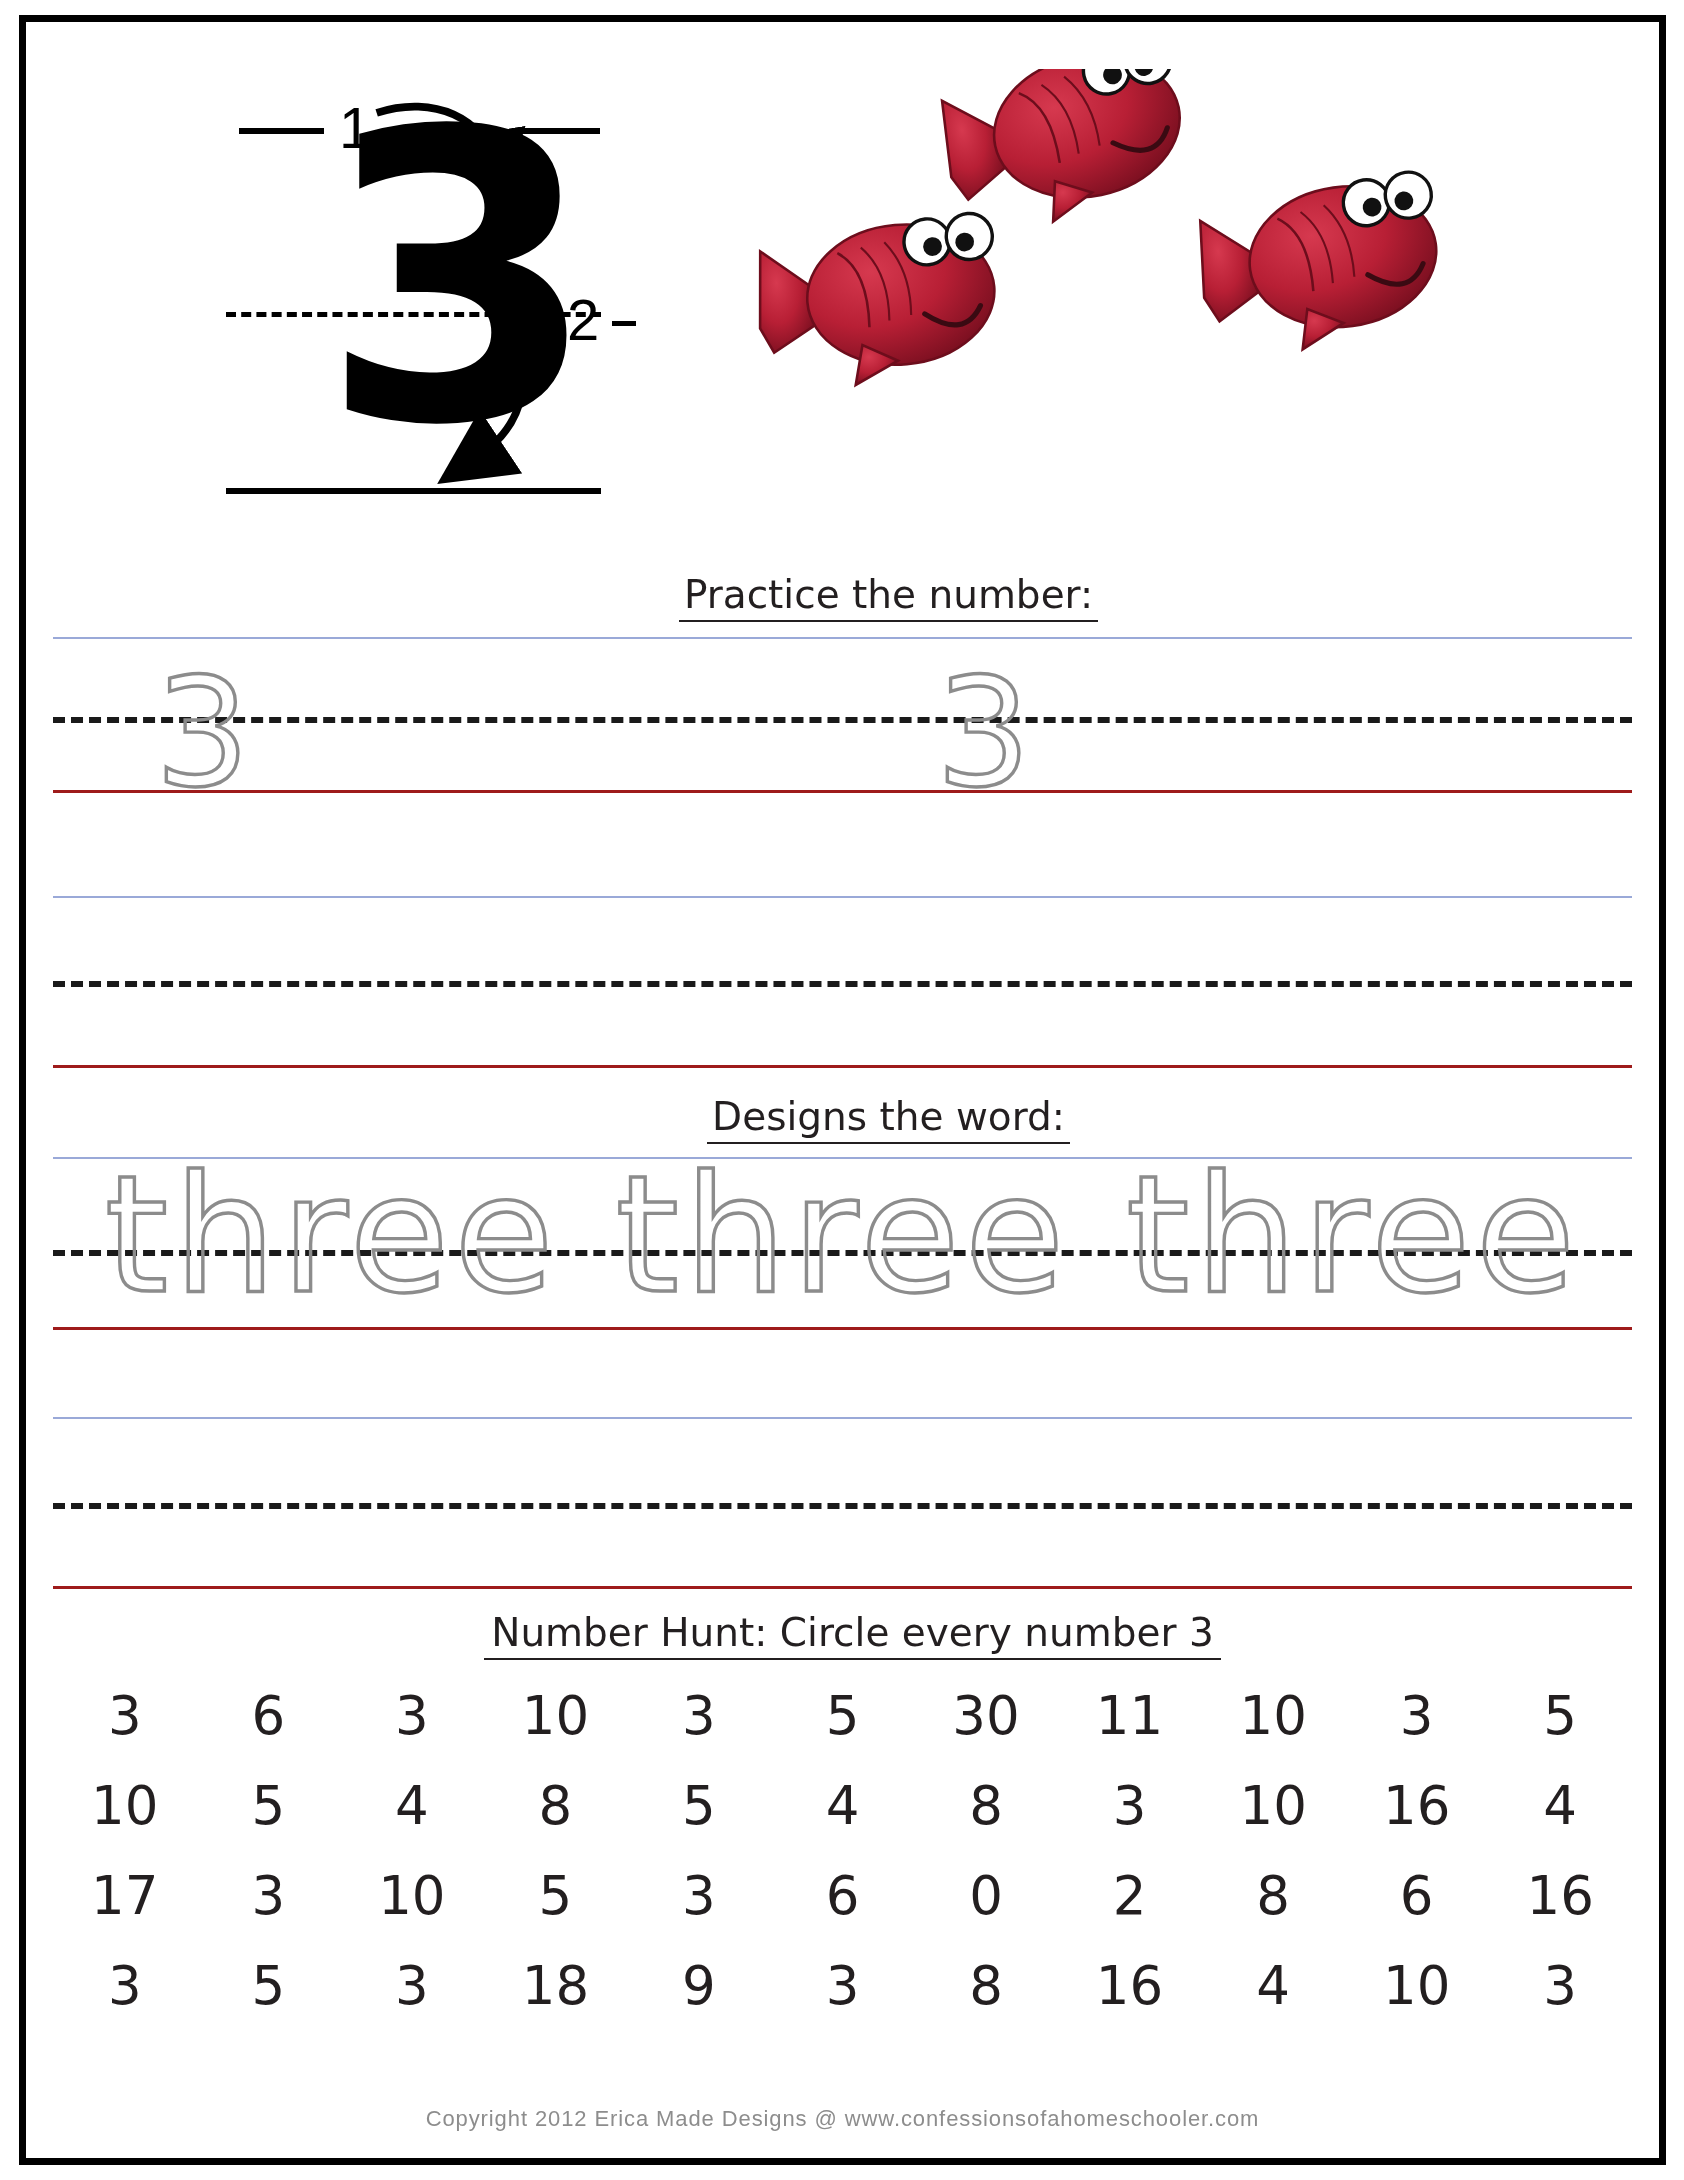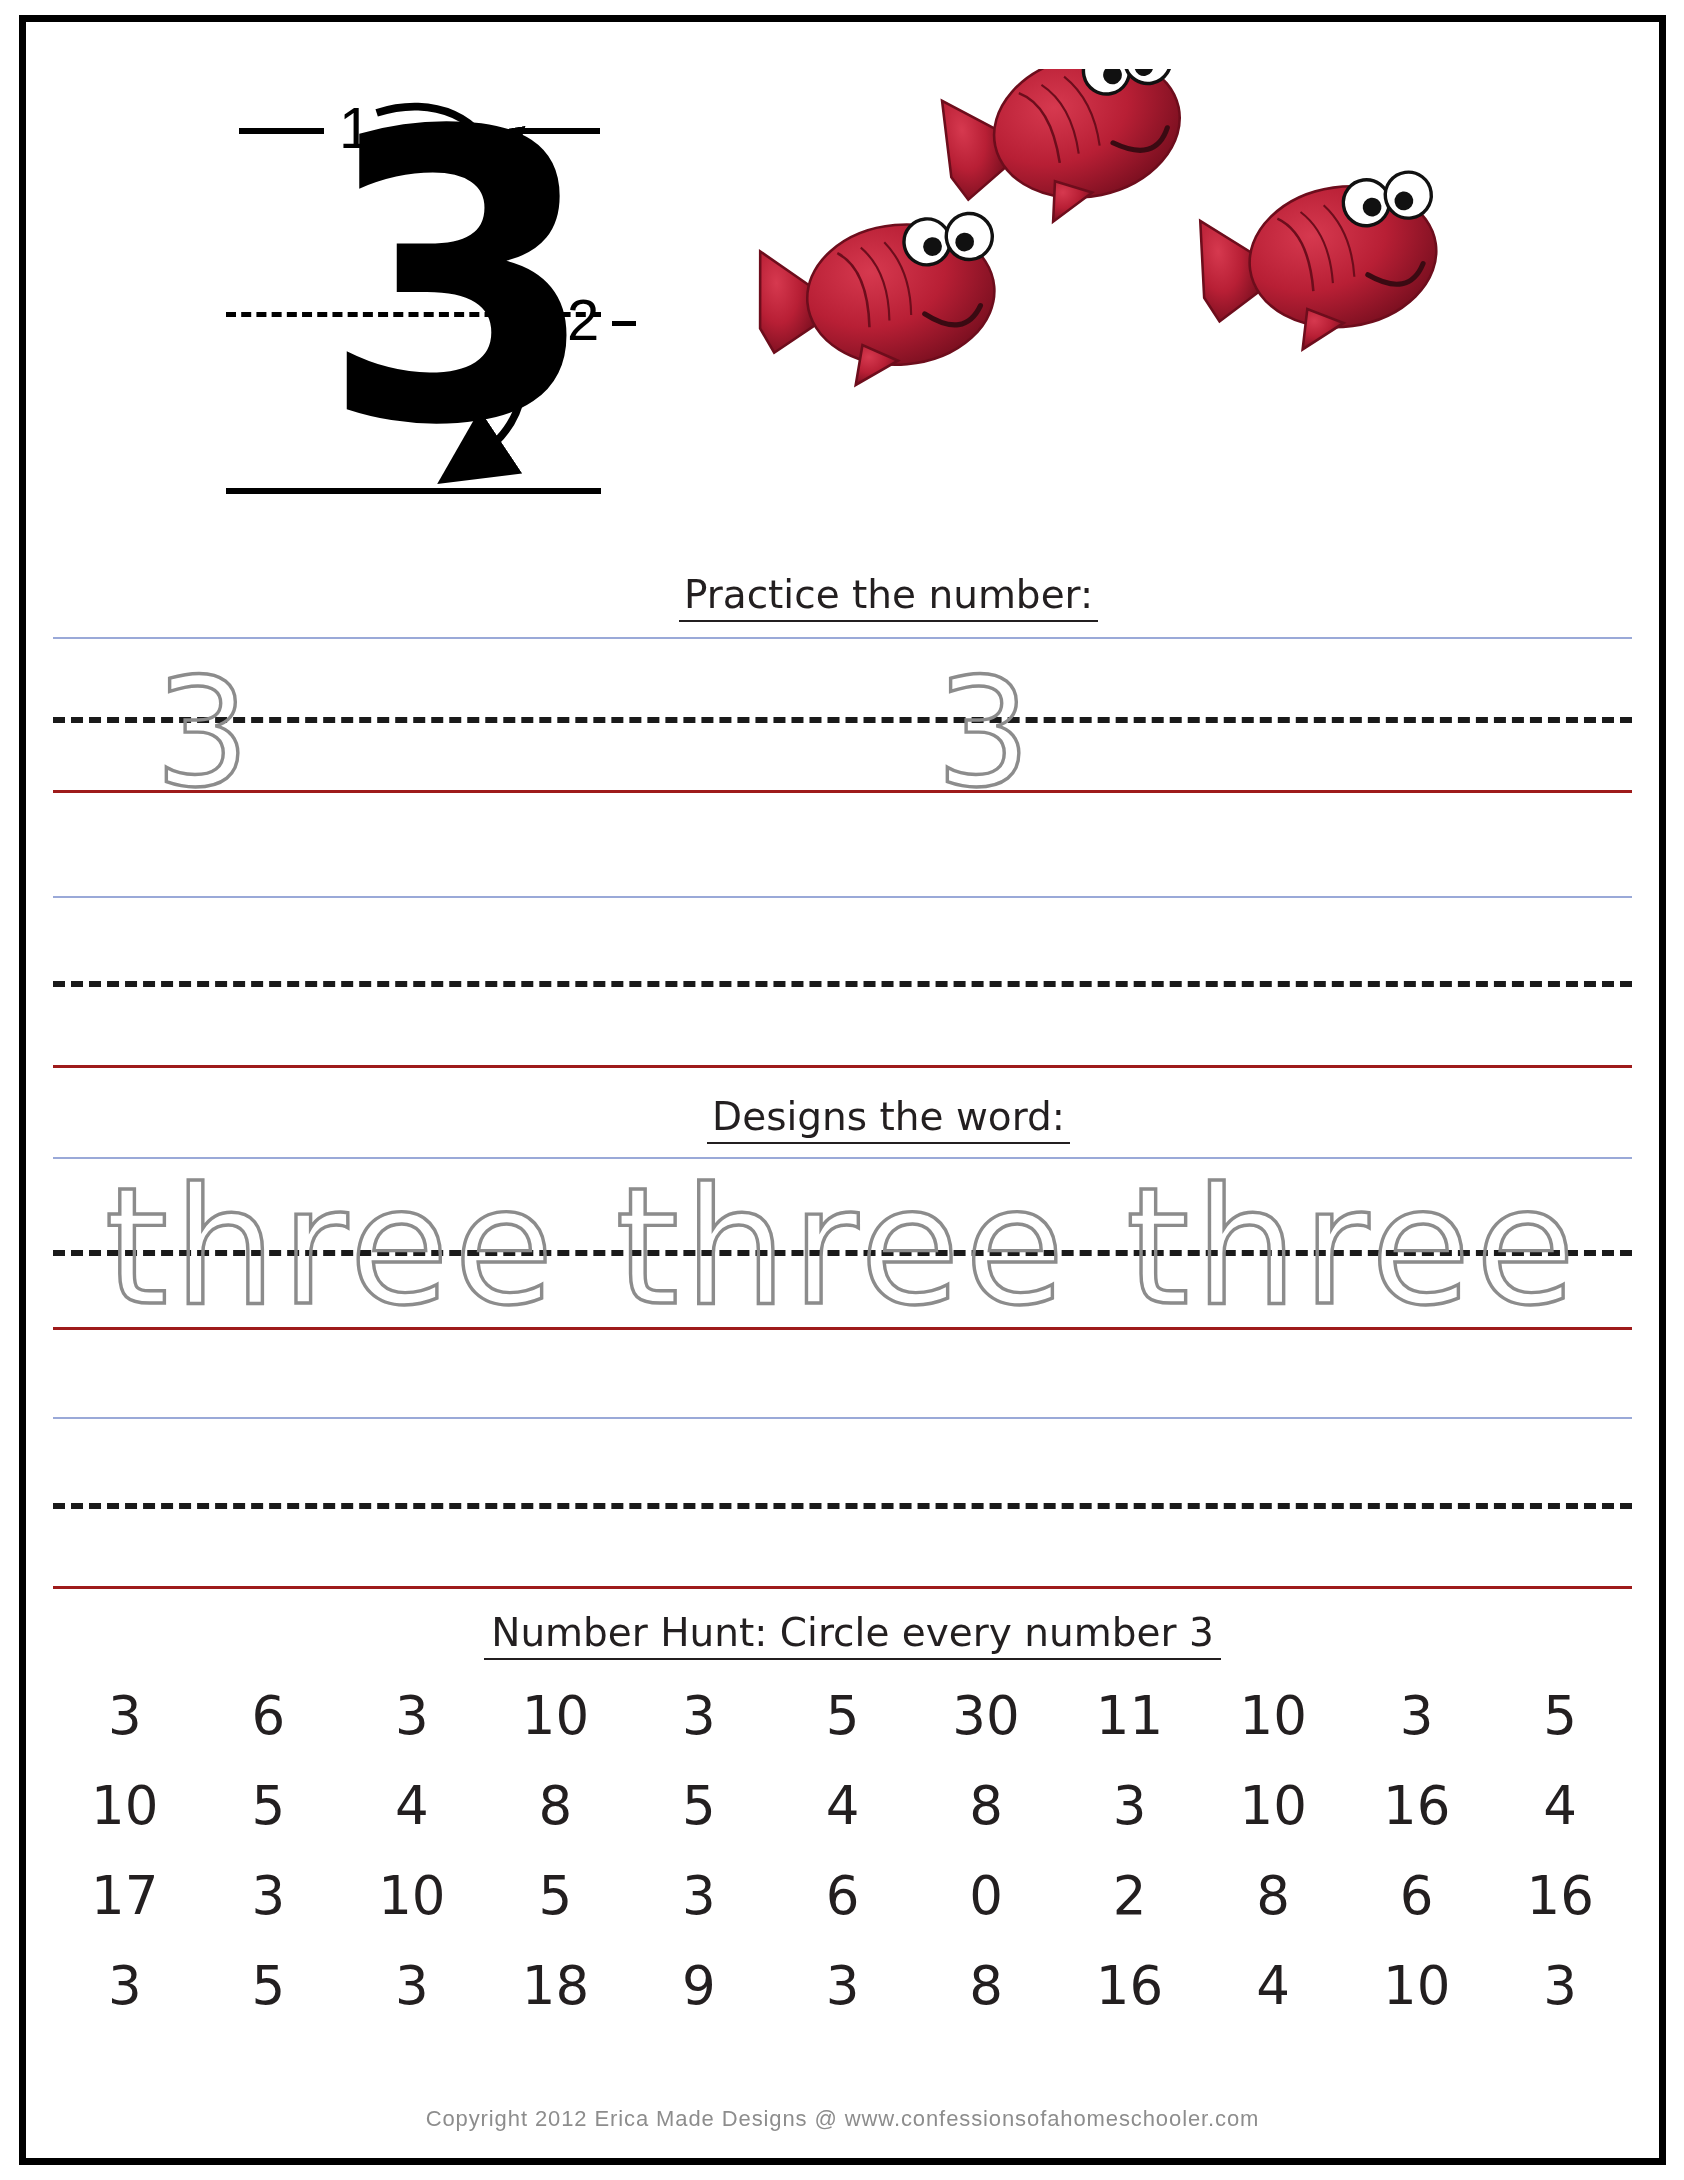--- a/index.html
+++ b/index.html
@@ -303,21 +303,21 @@
   <div class="rule-dash" style="top:981px;"></div>
   <div class="rule-red" style="top:1065px;"></div>
   <div class="trace-row trace-digits" style="top:903px;height:153px;"></div>
 
   <div class="section-label" style="top:1094px;">
     <span>Designs the word:</span>
   </div>
   <div class="rule-blue" style="top:1157px;"></div>
   <div class="rule-dash" style="top:1250px;"></div>
   <div class="rule-red" style="top:1327px;"></div>
-  <div class="trace-row trace-words" style="top:1141px;margin-top:12px;">three three three</div>
+  <div class="trace-row trace-words" style="top:1141px;">three three three</div>
 
   <div class="rule-blue" style="top:1417px;"></div>
   <div class="rule-dash" style="top:1503px;"></div>
   <div class="rule-red" style="top:1586px;"></div>
   <div class="trace-row trace-words" style="top:1423px;height:153px;"></div>
 
   <div class="hunt-title" style="top:1610px;padding-left:10px;">
     <span>Number Hunt: Circle every number 3</span>
   </div>
 

